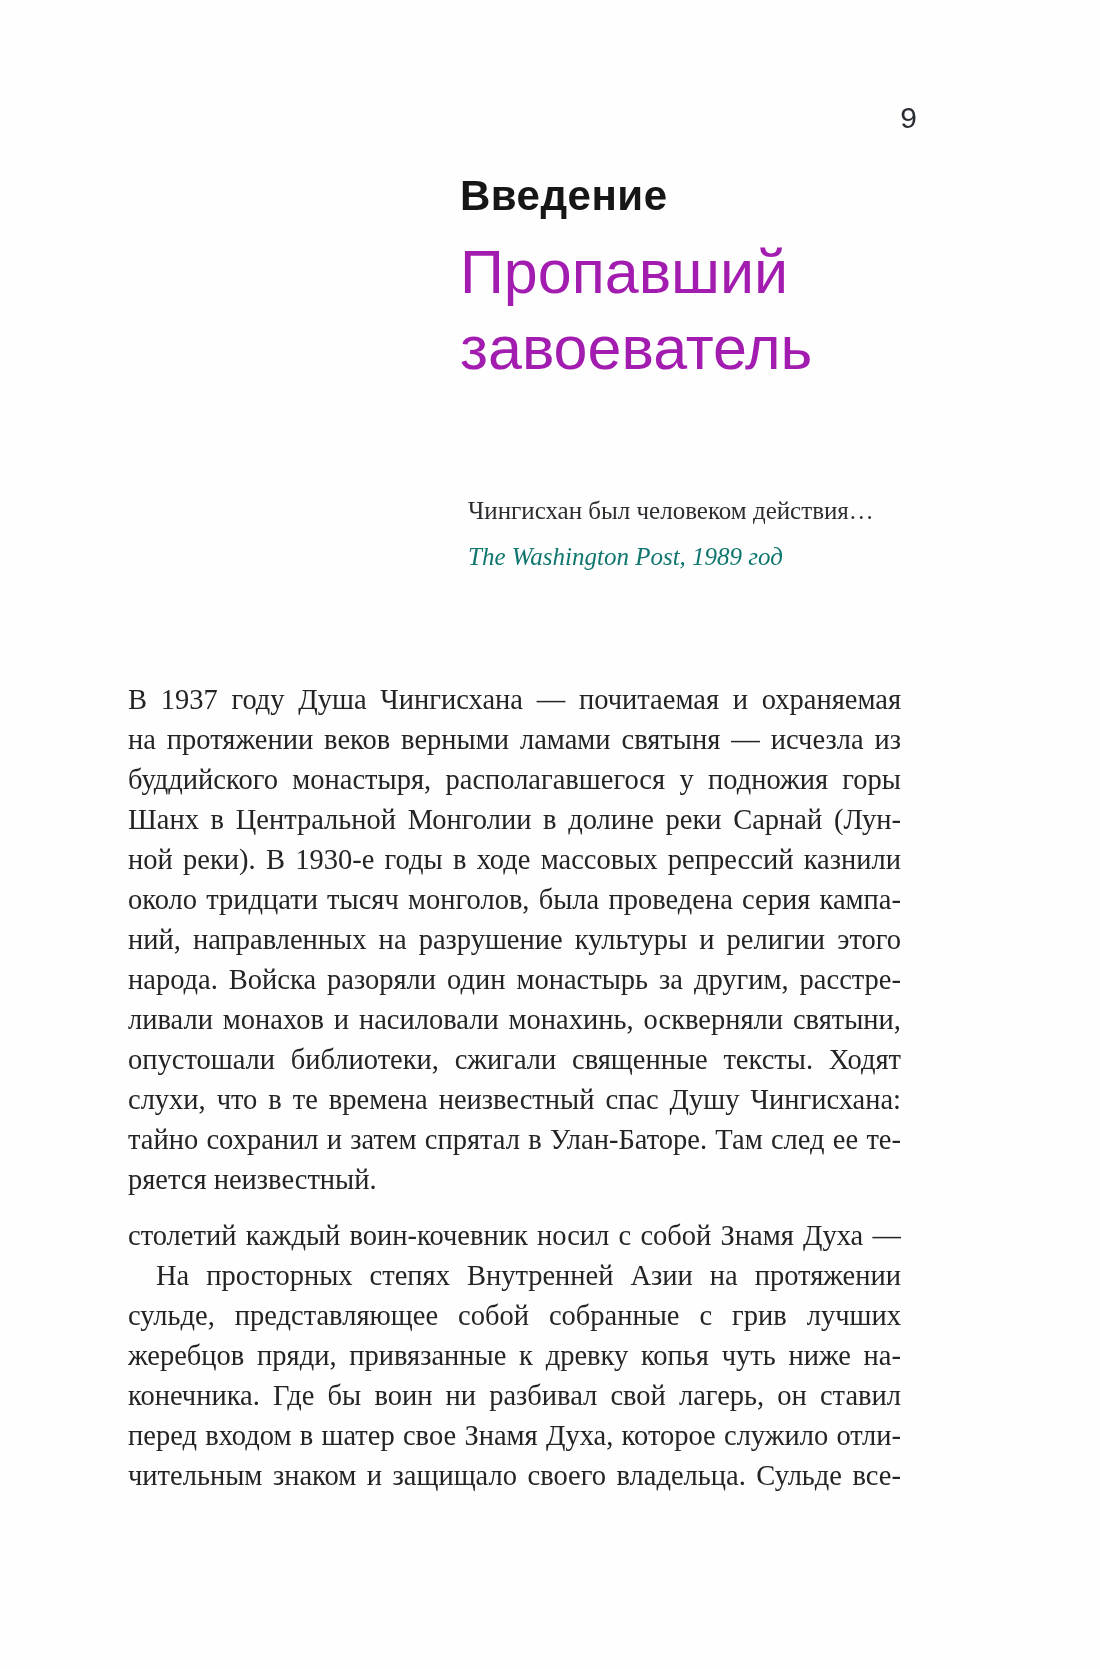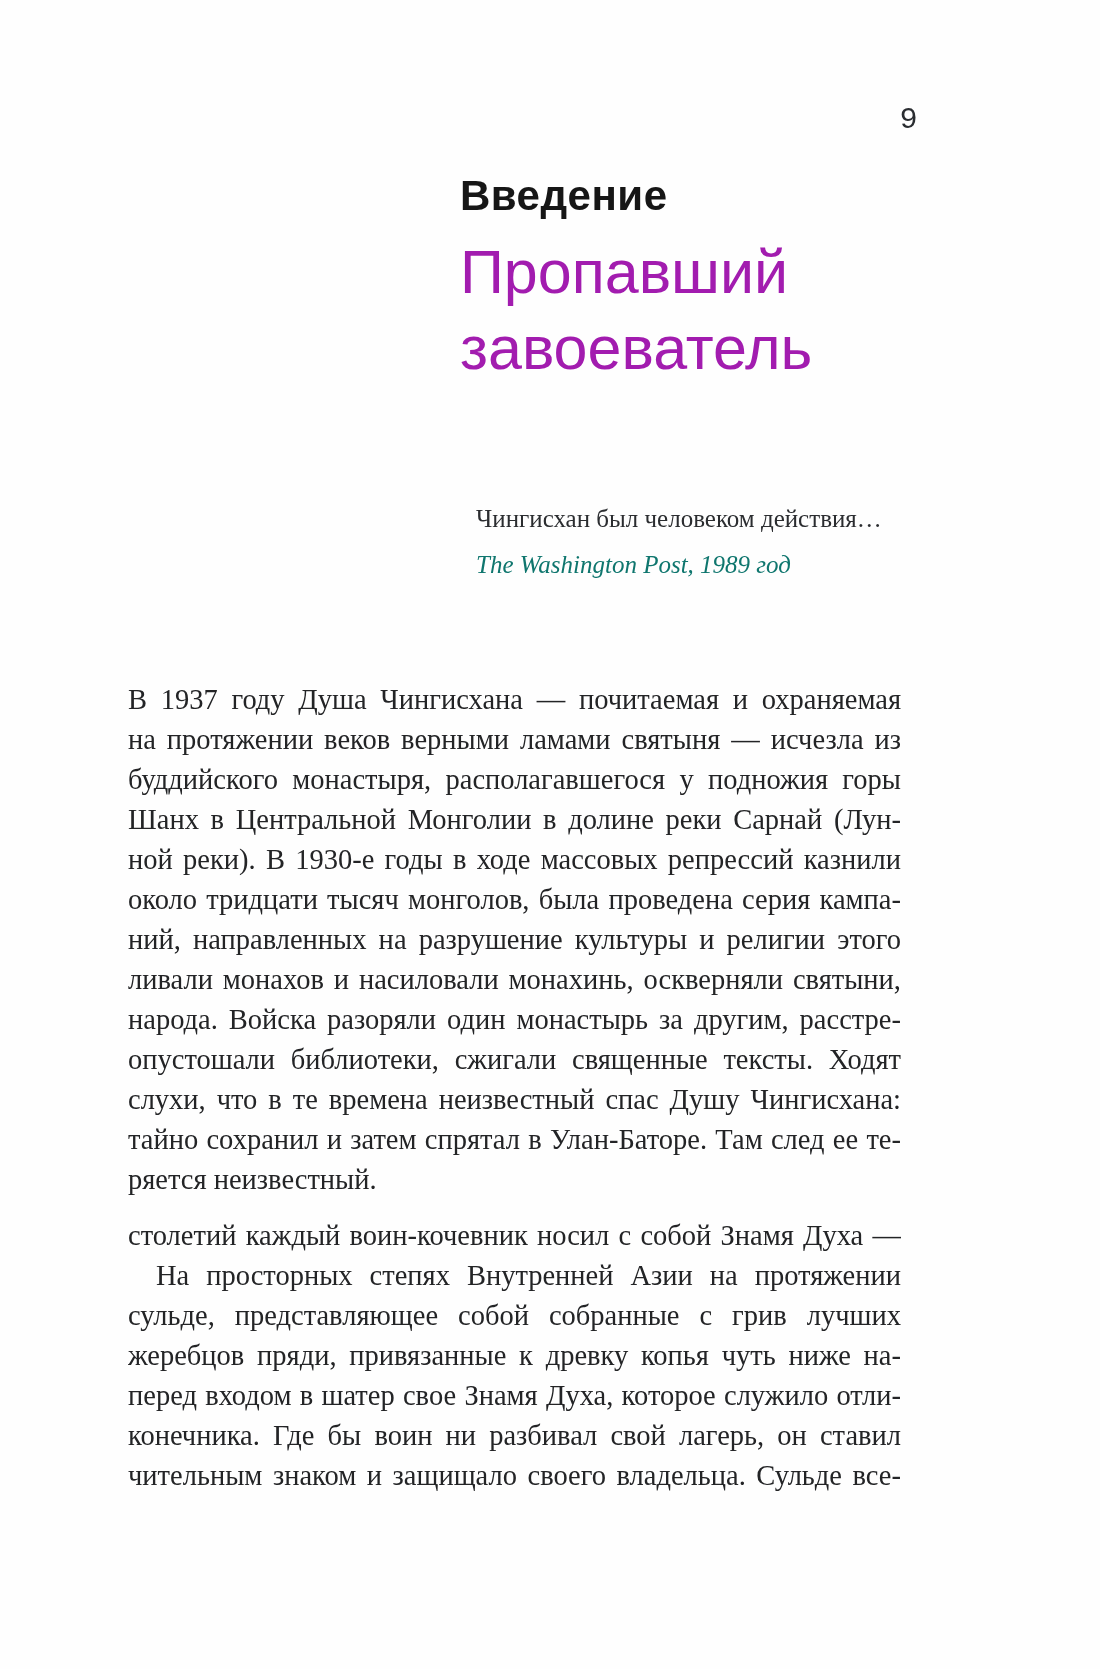--- a/index.html
+++ b/index.html
@@ -48,21 +48,21 @@
     font-size: 61px;
     line-height: 76px;
     color: #a21caf;
   }
   .title-line { display: block; }
   .epigraph {
     position: absolute;
     left: 460px;
     top: 486px;
     width: 460px;
-    margin: 16px;
+    margin: 8px;
   }
   .epigraph blockquote {
     margin: 0;
     font-size: 25px;
     line-height: 34px;
     color: #2b2d30;
   }
   .epigraph figcaption {
     margin-top: 12px;
     font-style: italic;
@@ -122,31 +122,31 @@
 
   <main class="body-text" id="body-text">
       <div class="paragraph">
         <div class="jline">В 1937 году Душа Чингисхана — почитаемая и охраняемая</div>
         <div class="jline">на протяжении веков верными ламами святыня — исчезла из</div>
         <div class="jline">буддийского монастыря, располагавшегося у подножия горы</div>
         <div class="jline">Шанх в Центральной Монголии в долине реки Сарнай (Лун-</div>
         <div class="jline">ной реки). В 1930-е годы в ходе массовых репрессий казнили</div>
         <div class="jline">около тридцати тысяч монголов, была проведена серия кампа-</div>
         <div class="jline">ний, направленных на разрушение культуры и религии этого</div>
+        <div class="jline">народа. Войска разоряли один монастырь за другим, расстре-</div>
         <div class="jline">ливали монахов и насиловали монахинь, оскверняли святыни,</div>
-        <div class="jline">народа. Войска разоряли один монастырь за другим, расстре-</div>
         <div class="jline">опустошали библиотеки, сжигали священные тексты. Ходят</div>
         <div class="jline">слухи, что в те времена неизвестный спас Душу Чингисхана:</div>
         <div class="jline">тайно сохранил и затем спрятал в Улан-Баторе. Там след ее те-</div>
         <div class="jline lastline">ряется неизвестный.</div>
       </div>
       <div class="paragraph">
         <div class="jline">столетий каждый воин-кочевник носил с собой Знамя Духа —</div>
         <div class="jline indent">На просторных степях Внутренней Азии на протяжении</div>
         <div class="jline">сульде, представляющее собой собранные с грив лучших</div>
         <div class="jline">жеребцов пряди, привязанные к древку копья чуть ниже на-</div>
+        <div class="jline">конечника. Где бы воин ни разбивал свой лагерь, он ставил</div>
         <div class="jline">перед входом в шатер свое Знамя Духа, которое служило отли-</div>
-        <div class="jline">конечника. Где бы воин ни разбивал свой лагерь, он ставил</div>
         <div class="jline">чительным знаком и защищало своего владельца. Сульде все-</div>
       </div>
     </main>
 
 </div>
 
 </body></html>

